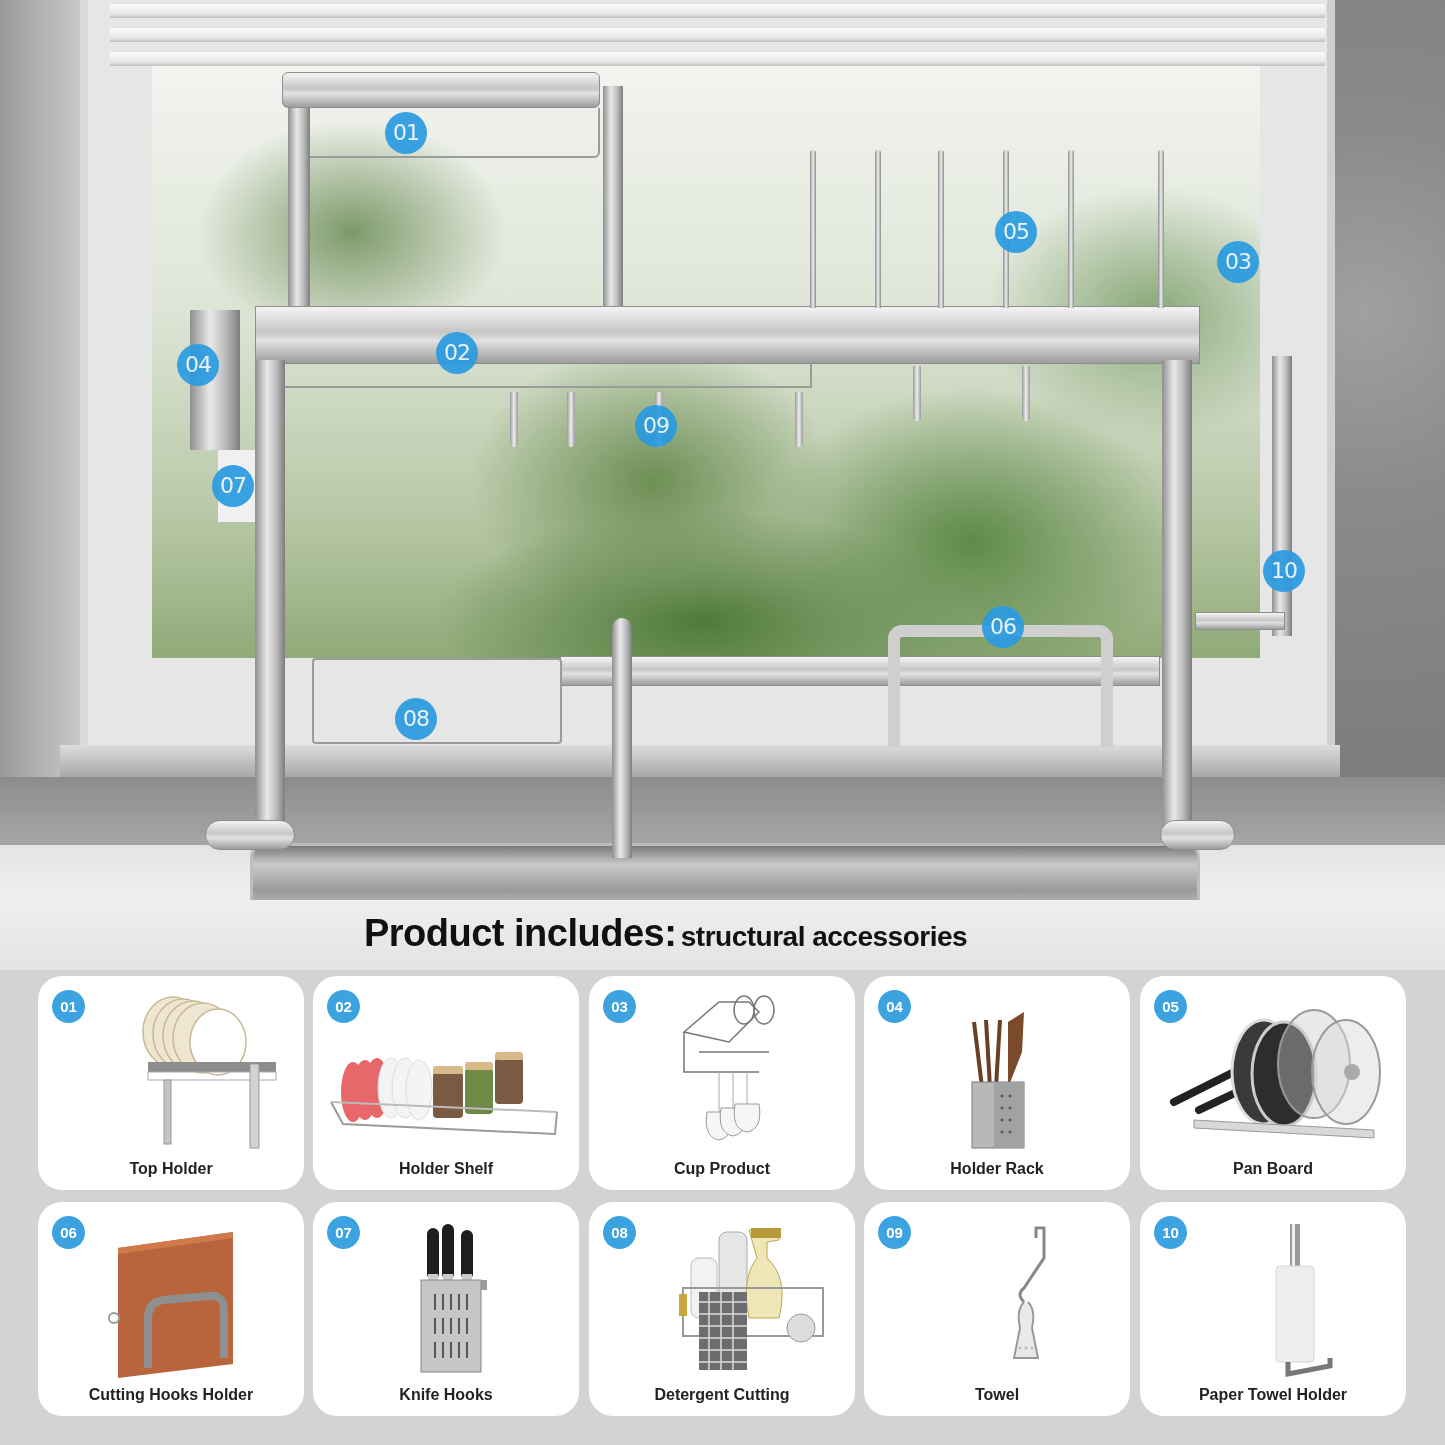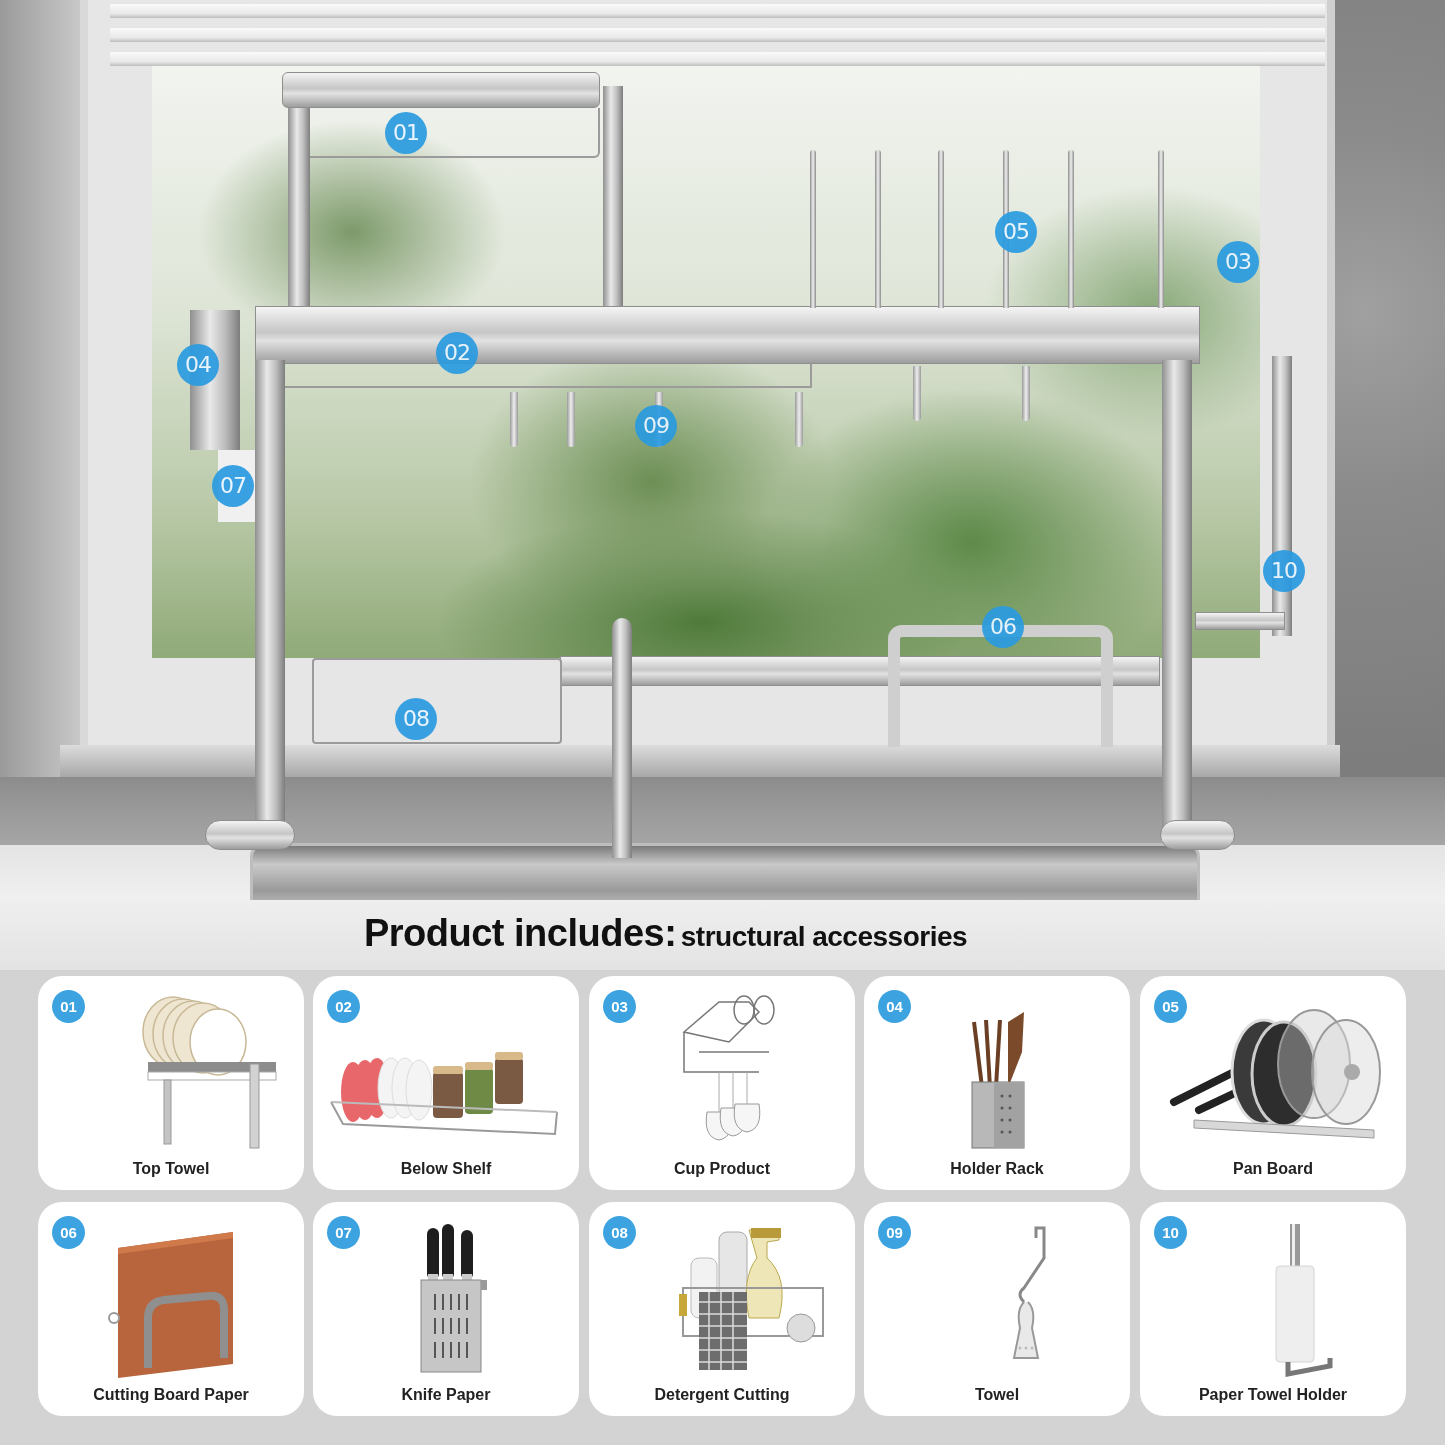--- a/index.html
+++ b/index.html
@@ -147,21 +147,21 @@
           <ellipse cx="105" cy="42" rx="30" ry="35"></ellipse>
           <ellipse cx="115" cy="44" rx="30" ry="35"></ellipse>
         <ellipse cx="125" cy="46" rx="30" ry="35"></ellipse>
           <ellipse cx="140" cy="50" rx="28" ry="33" fill="#fff"></ellipse>
       </g>
       <rect x="70" y="70" width="128" height="10" fill="#8c8c8c"></rect>
       <rect x="70" y="80" width="128" height="8" fill="none" stroke="#aaa"></rect>
       <rect x="86" y="88" width="7" height="64" fill="#c4c4c4" stroke="#999"></rect>
       <rect x="172" y="72" width="9" height="84" fill="#d2d2d2" stroke="#999"></rect>
     </svg>
-    <div class="label">Top Towel</div>
+    <div class="label">Top Holder</div>
   </div>
 
   <div class="card" style="left:313px;top:6px;">
     <div class="badge">02</div>
     <svg class="illus" viewBox="0 0 240 160" style="left:12px;width:240px;">
       <g fill="#e8676a">
           <ellipse cx="28" cy="100" rx="12" ry="30"></ellipse>
           <ellipse cx="40" cy="98" rx="12" ry="30"></ellipse>
           <ellipse cx="52" cy="96" rx="12" ry="30"></ellipse>
         </g>
@@ -174,21 +174,21 @@
           <rect x="108" y="80" width="30" height="46" fill="#7b5a44" rx="4"></rect>
           <rect x="108" y="74" width="30" height="8" fill="#d7b98a" rx="3"></rect>
          <rect x="140" y="76" width="28" height="46" fill="#6e8a45" rx="4"></rect>
           <rect x="140" y="70" width="28" height="8" fill="#d7b98a" rx="3"></rect>
          <rect x="170" y="66" width="28" height="46" fill="#7b5a44" rx="4"></rect>
           <rect x="170" y="60" width="28" height="8" fill="#d7b98a" rx="3"></rect>
         </g>
       <path d="M6 110 L18 132 L230 142 L232 120" fill="none" stroke="#9a9a9a" stroke-width="2"></path>
       <path d="M6 110 L232 120" fill="none" stroke="#bbb" stroke-width="2"></path>
     </svg>
-    <div class="label">Below Shelf</div>
+    <div class="label">Holder Shelf</div>
   </div>
 
   <div class="card" style="left:589px;top:6px;">
     <div class="badge">03</div>
     <svg class="illus" viewBox="0 0 200 160">
       <g fill="none" stroke="#777" stroke-width="1.5">
         <path d="M55 40 L90 10 L120 10 L130 20 L100 50 Z"></path>
           <ellipse cx="115" cy="18" rx="10" ry="14"></ellipse>
           <ellipse cx="135" cy="18" rx="10" ry="14"></ellipse>
         <path d="M55 40 L55 80 L130 80"></path>
@@ -251,21 +251,21 @@
   </div>
 
   <div class="card" style="left:38px;top:232px;">
     <div class="badge">06</div>
     <svg class="illus" viewBox="0 0 200 160">
       <path d="M40 30 L155 14 L155 146 L40 160 Z" fill="#b8653d"></path>
       <path d="M40 30 L155 14 L155 20 L40 36 Z" fill="#d07a4c"></path>
       <path d="M70 150 L70 100 Q70 84 86 82 L130 78 Q146 76 146 92 L146 140" fill="none" stroke="#8f8f8f" stroke-width="8"></path>
       <circle cx="36" cy="100" r="5" fill="none" stroke="#999" stroke-width="2"></circle>
     </svg>
-    <div class="label">Cutting Board Paper</div>
+    <div class="label">Cutting Hooks Holder</div>
   </div>
 
   <div class="card" style="left:313px;top:232px;">
     <div class="badge">07</div>
     <svg class="illus" viewBox="0 0 200 160">
       <g fill="#1e1e1e">
           <rect x="74" y="10" width="12" height="52" rx="6"></rect>
           <rect x="89" y="6" width="12" height="56" rx="6"></rect>
           <rect x="108" y="12" width="12" height="50" rx="6"></rect>
         </g>
@@ -287,21 +287,21 @@
           <line x1="98" y1="100" x2="98" y2="116"></line>
           <line x1="106" y1="100" x2="106" y2="116"></line>
           <line x1="114" y1="100" x2="114" y2="116"></line>
         <line x1="82" y1="124" x2="82" y2="140"></line>
           <line x1="90" y1="124" x2="90" y2="140"></line>
           <line x1="98" y1="124" x2="98" y2="140"></line>
           <line x1="106" y1="124" x2="106" y2="140"></line>
           <line x1="114" y1="124" x2="114" y2="140"></line>
       </g>
     </svg>
-    <div class="label">Knife Paper</div>
+    <div class="label">Knife Hooks</div>
   </div>
 
   <div class="card" style="left:589px;top:232px;">
     <div class="badge">08</div>
     <svg class="illus" viewBox="0 0 200 160">
       <rect x="62" y="40" width="26" height="60" rx="8" fill="#f2f2f2" stroke="#bbb"></rect>
       <rect x="90" y="14" width="28" height="86" rx="8" fill="#e6e6e6" stroke="#aaa"></rect>
       <path d="M120 12 L150 12 L150 22 L138 24 L138 40 Q160 60 150 100 L120 100 Q112 60 128 40 Z" fill="#efe6b8" stroke="#b9a850"></path>
       <rect x="122" y="10" width="30" height="10" fill="#b99a3a"></rect>
       <rect x="54" y="70" width="140" height="48" fill="none" stroke="#999" stroke-width="2"></rect>

